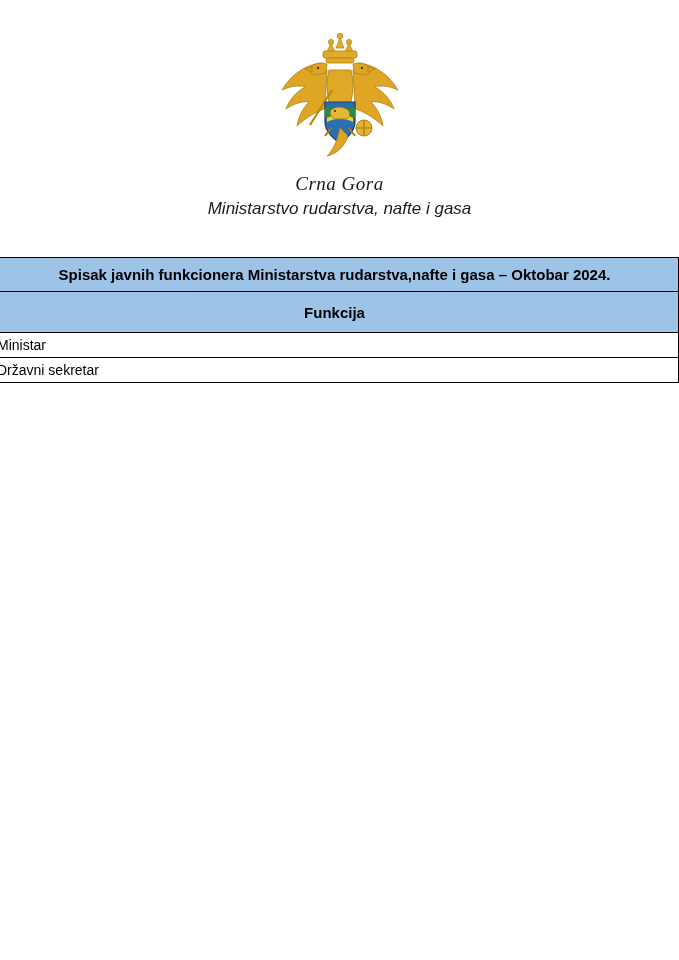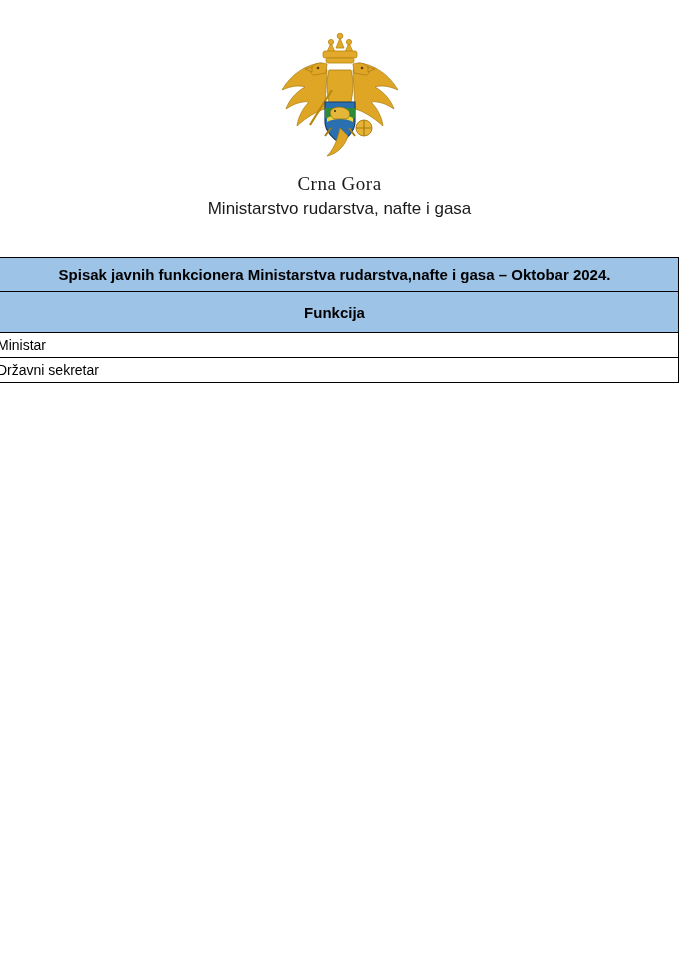--- a/index.html
+++ b/index.html
@@ -30,27 +30,29 @@
   }
   .crest {
     width: 150px;
     height: 135px;
     margin: 0 auto;
     display: block;
   }
   .country-name {
     font-family: "Liberation Serif", serif;
     font-size: 19px;
+    font-style: italic;
     letter-spacing: 0.5px;
     margin-top: 8px;
     color: #1a1a1a;
   }
   .ministry-name {
     font-family: "Liberation Sans", sans-serif;
     font-size: 17px;
+    font-style: italic;
     margin-top: 4px;
     color: #1a1a1a;
   }
 
   
   .table-wrap {
     margin-top: 38px;
     width: 679px;
     position: relative;
     left: -10px;

